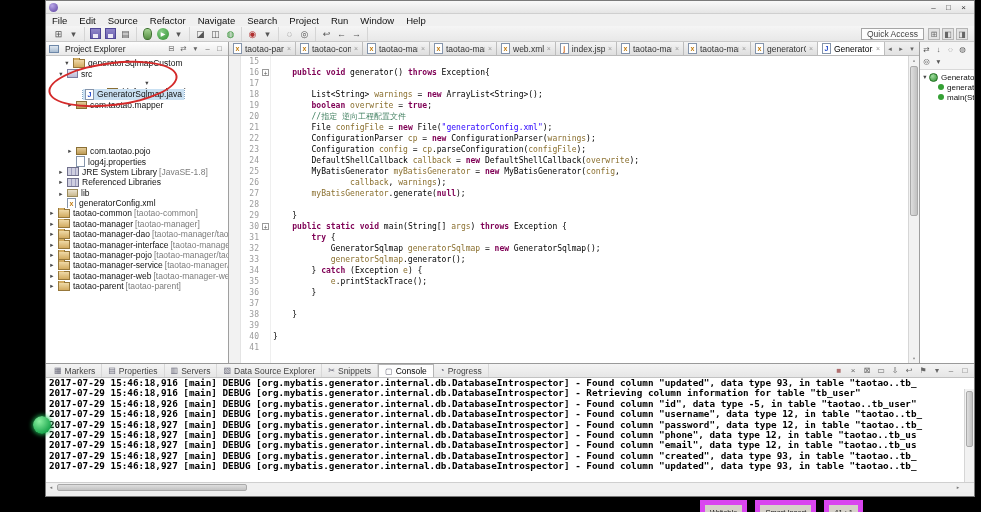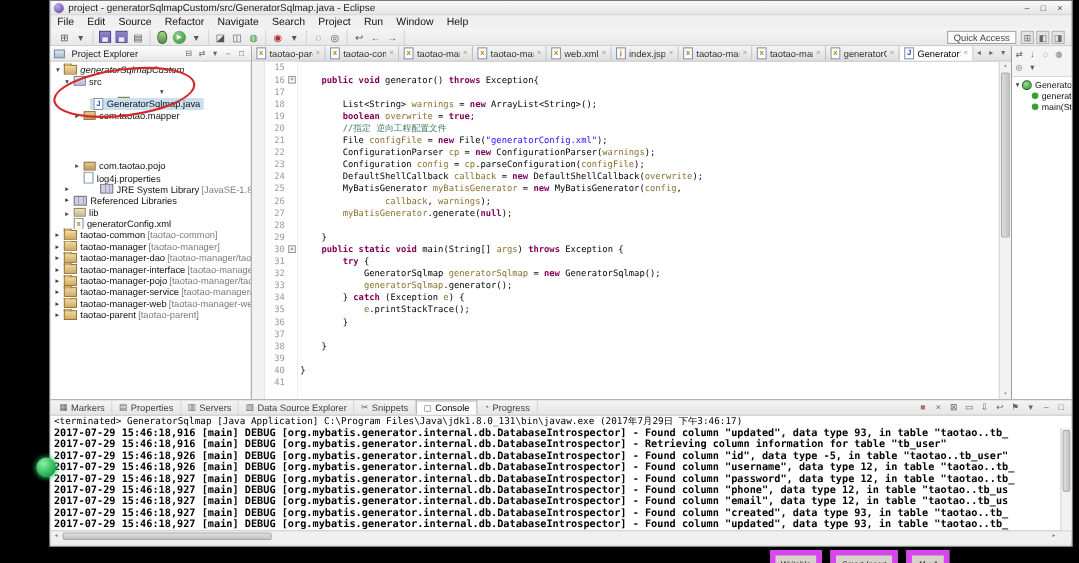--- a/index.html
+++ b/index.html
@@ -143,21 +143,20 @@
     display:flex;align-items:center;white-space:nowrap}
 </style>
 </head>
 <body>
 
 <div class="green-dot" data-name="screen-annotation-dot"></div>
 
 <div class="window" data-name="eclipse-window">
   <div class="titlebar" data-name="titlebar">
     <span class="title-icon" data-name="eclipse-logo-icon"></span>
-    <span class="title-text" data-name="window-title">project - generatorSqlmapCustom/src/GeneratorSqlmap.java - Eclipse</span>
     <span class="win-controls" data-name="window-controls">
         <span class="wc" data-name="minimize-button">–</span>
         <span class="wc" data-name="maximize-button">□</span>
         <span class="wc" data-name="close-button">×</span>
       </span>
   </div>
 
   <div class="menubar" data-name="menubar">
       <span class="mi" data-name="menu-file">File</span>
       <span class="mi" data-name="menu-edit">Edit</span>
@@ -223,21 +222,21 @@
         <span class="ptitle" data-name="explorer-title">Project Explorer</span>
         <span class="picons" data-name="explorer-toolbar">
             <span class="pic" data-name="collapse-all-icon">⊟</span>
             <span class="pic" data-name="link-with-editor-icon">⇄</span>
             <span class="pic" data-name="view-menu-icon">▾</span>
             <span class="pic" data-name="minimize-panel-icon">–</span>
             <span class="pic" data-name="maximize-panel-icon">□</span>
           </span>
       </div>
       <div class="tree" data-name="project-tree">
-          <div class="trow" data-name="tree-item" style="padding-left: 2px; font-style: italic;">
+          <div class="trow" data-name="tree-item" style="padding-left: 17px;">
             <span class="arrow" data-name="expand-arrow">▾</span>
             <span class="tinner" data-name="tree-item-inner">
               <span class="ti ti-project" data-name="project-icon"></span>
               <span class="tlabel" data-name="tree-item-label">generatorSqlmapCustom</span>
             </span>
           </div>
           <div class="trow" data-name="tree-item" style="padding-left: 11px;">
             <span class="arrow" data-name="expand-arrow">▾</span>
             <span class="tinner" data-name="tree-item-inner">
               <span class="ti ti-src" data-name="src-icon"></span>
@@ -272,21 +271,21 @@
               <span class="tlabel" data-name="tree-item-label">com.taotao.pojo</span>
             </span>
           </div>
           <div class="trow" data-name="tree-item" style="padding-left: 20px;">
             <span class="arrow" data-name="expand-arrow"></span>
             <span class="tinner" data-name="tree-item-inner">
               <span class="ti ti-file" data-name="file-icon"></span>
               <span class="tlabel" data-name="tree-item-label">log4j.properties</span>
             </span>
           </div>
-          <div class="trow" data-name="tree-item" style="padding-left: 11px; gap: 24px;">
+          <div class="trow" data-name="tree-item" style="padding-left: 11px;">
             <span class="arrow" data-name="expand-arrow">▸</span>
             <span class="tinner" data-name="tree-item-inner">
               <span class="ti ti-library" data-name="library-icon"></span>
               <span class="tlabel" data-name="tree-item-label">JRE System Library</span>
               <span class="tsuffix" data-name="tree-item-decoration">[JavaSE-1.8]</span>
             </span>
           </div>
           <div class="trow" data-name="tree-item" style="padding-left: 11px;">
             <span class="arrow" data-name="expand-arrow">▸</span>
             <span class="tinner" data-name="tree-item-inner">
@@ -572,21 +571,20 @@
           <span class="pic" data-name="remove-all-launches-icon">⊠</span>
           <span class="pic" data-name="clear-console-icon">▭</span>
           <span class="pic" data-name="scroll-lock-icon">⇩</span>
           <span class="pic" data-name="word-wrap-icon">↩</span>
           <span class="pic" data-name="pin-console-icon">⚑</span>
           <span class="pic" data-name="open-console-dropdown-icon">▾</span>
           <span class="pic" data-name="minimize-panel-icon">–</span>
           <span class="pic" data-name="maximize-panel-icon">□</span>
         </div>
     </div>
-    <div class="cheader" data-name="console-header">&lt;terminated&gt; GeneratorSqlmap [Java Application] C:\Program Files\Java\jdk1.8.0_131\bin\javaw.exe (2017年7月29日 下午3:46:17)</div>
     <div class="cbody" data-name="console-output"><div data-name="console-line">2017-07-29 15:46:18,916 [main] DEBUG [org.mybatis.generator.internal.db.DatabaseIntrospector] - Found column "updated", data type 93, in table "taotao..tb_</div><div data-name="console-line">2017-07-29 15:46:18,916 [main] DEBUG [org.mybatis.generator.internal.db.DatabaseIntrospector] - Retrieving column information for table "tb_user"</div><div data-name="console-line">2017-07-29 15:46:18,926 [main] DEBUG [org.mybatis.generator.internal.db.DatabaseIntrospector] - Found column "id", data type -5, in table "taotao..tb_user"</div><div data-name="console-line">2017-07-29 15:46:18,926 [main] DEBUG [org.mybatis.generator.internal.db.DatabaseIntrospector] - Found column "username", data type 12, in table "taotao..tb_</div><div data-name="console-line">2017-07-29 15:46:18,927 [main] DEBUG [org.mybatis.generator.internal.db.DatabaseIntrospector] - Found column "password", data type 12, in table "taotao..tb_</div><div data-name="console-line">2017-07-29 15:46:18,927 [main] DEBUG [org.mybatis.generator.internal.db.DatabaseIntrospector] - Found column "phone", data type 12, in table "taotao..tb_us</div><div data-name="console-line">2017-07-29 15:46:18,927 [main] DEBUG [org.mybatis.generator.internal.db.DatabaseIntrospector] - Found column "email", data type 12, in table "taotao..tb_us</div><div data-name="console-line">2017-07-29 15:46:18,927 [main] DEBUG [org.mybatis.generator.internal.db.DatabaseIntrospector] - Found column "created", data type 93, in table "taotao..tb_</div><div data-name="console-line">2017-07-29 15:46:18,927 [main] DEBUG [org.mybatis.generator.internal.db.DatabaseIntrospector] - Found column "updated", data type 93, in table "taotao..tb_</div></div>
     <div class="chscroll" data-name="console-horizontal-scrollbar">
       <div class="harrow" data-name="scroll-left-icon"></div>
       <div class="hthumb" data-name="console-scroll-thumb"></div>
       <div class="harrow right" data-name="scroll-right-icon"></div>
     </div>
     <div class="cvscroll" data-name="console-vertical-scrollbar">
       <div class="cvthumb" data-name="console-scroll-thumb-vertical"></div>
     </div>
   </div>

